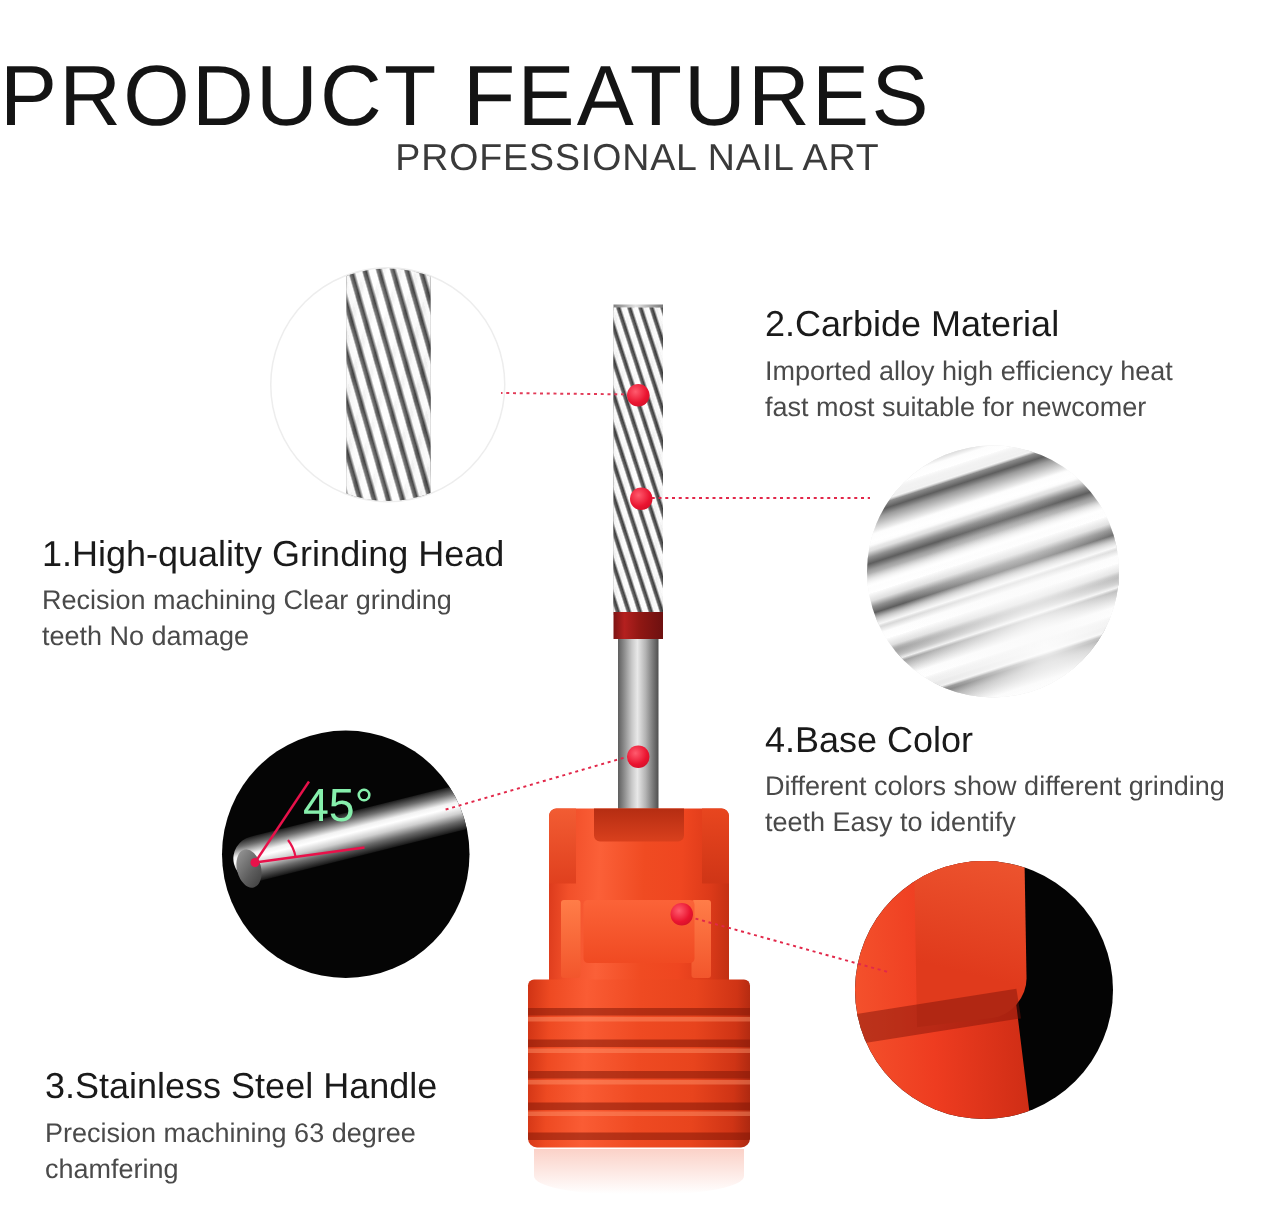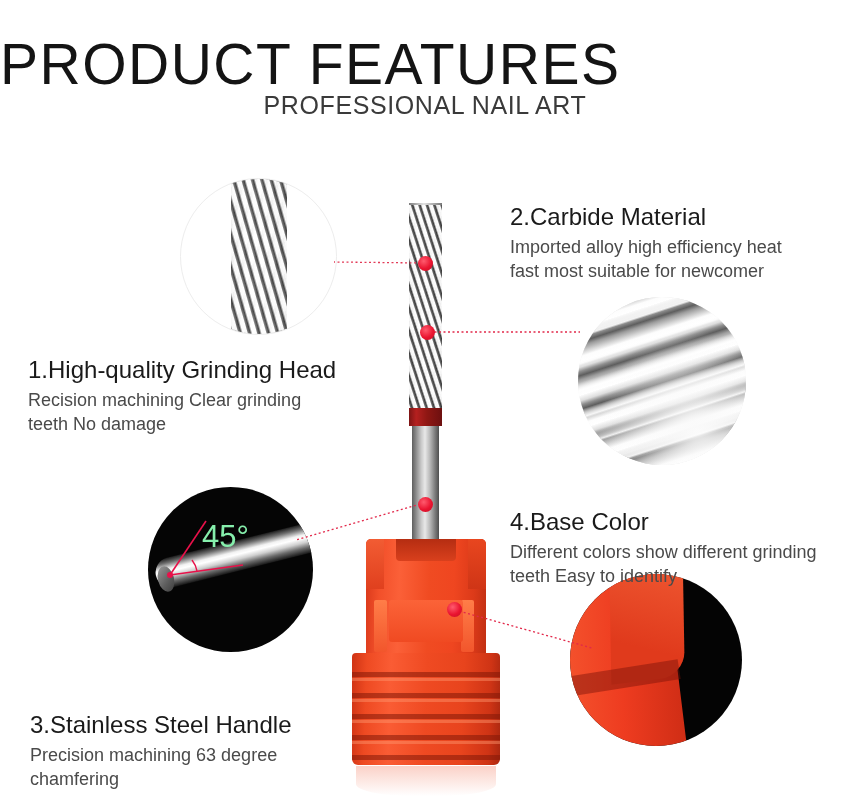--- a/index.html
+++ b/index.html
@@ -61,21 +61,21 @@
     line-height: 24px;
     color: #4a4a4a;
     font-weight: 400;
     margin-top: 3px;
     white-space: pre-line;
   }
 
   #feature-1 { left: 28px;  top: 355px; width: 400px; }
   #feature-2 { left: 510px; top: 202px; width: 330px; }
   #feature-3 { left: 30px;  top: 662px; width: 400px; margin-top: 48px; }
-  #feature-4 { left: 510px; top: 507px; width: 335px; }
+  #feature-4 { left: 510px; top: 479px; width: 335px; }
 
   
   .callout-circle {
     position: absolute;
     border-radius: 50%;
     overflow: hidden;
   }
 
   
   #callout-circle-1 {

